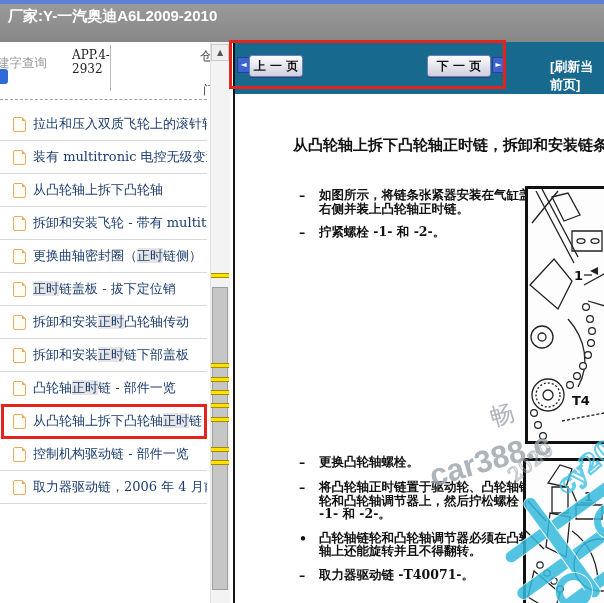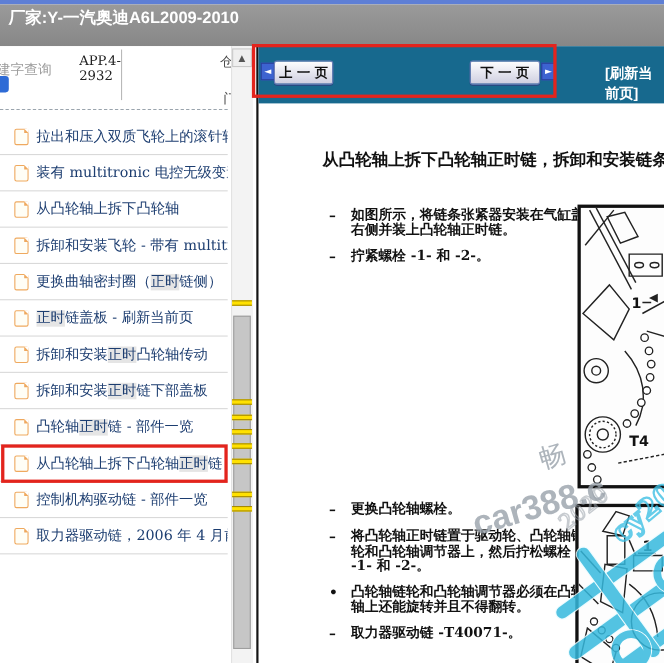--- a/index.html
+++ b/index.html
@@ -131,21 +131,21 @@
         <div class="row">
           <span class="doc-icon"></span>
           <span class="lbl"><span>拆卸和安装飞轮 - 带有 multitroni</span></span>
         </div>
         <div class="row">
           <span class="doc-icon"></span>
           <span class="lbl"><span>更换曲轴密封圈（</span><span class="hl">正时</span><span>链侧）</span></span>
         </div>
         <div class="row">
           <span class="doc-icon"></span>
-          <span class="lbl"><span class="hl">正时</span><span>链盖板 - 刷新当前页</span></span>
+          <span class="lbl"><span class="hl">正时</span><span>链盖板 - 拔下定位销</span></span>
         </div>
         <div class="row">
           <span class="doc-icon"></span>
           <span class="lbl"><span>拆卸和安装</span><span class="hl">正时</span><span>凸轮轴传动</span></span>
         </div>
         <div class="row">
           <span class="doc-icon"></span>
           <span class="lbl"><span>拆卸和安装</span><span class="hl">正时</span><span>链下部盖板</span></span>
         </div>
         <div class="row">

